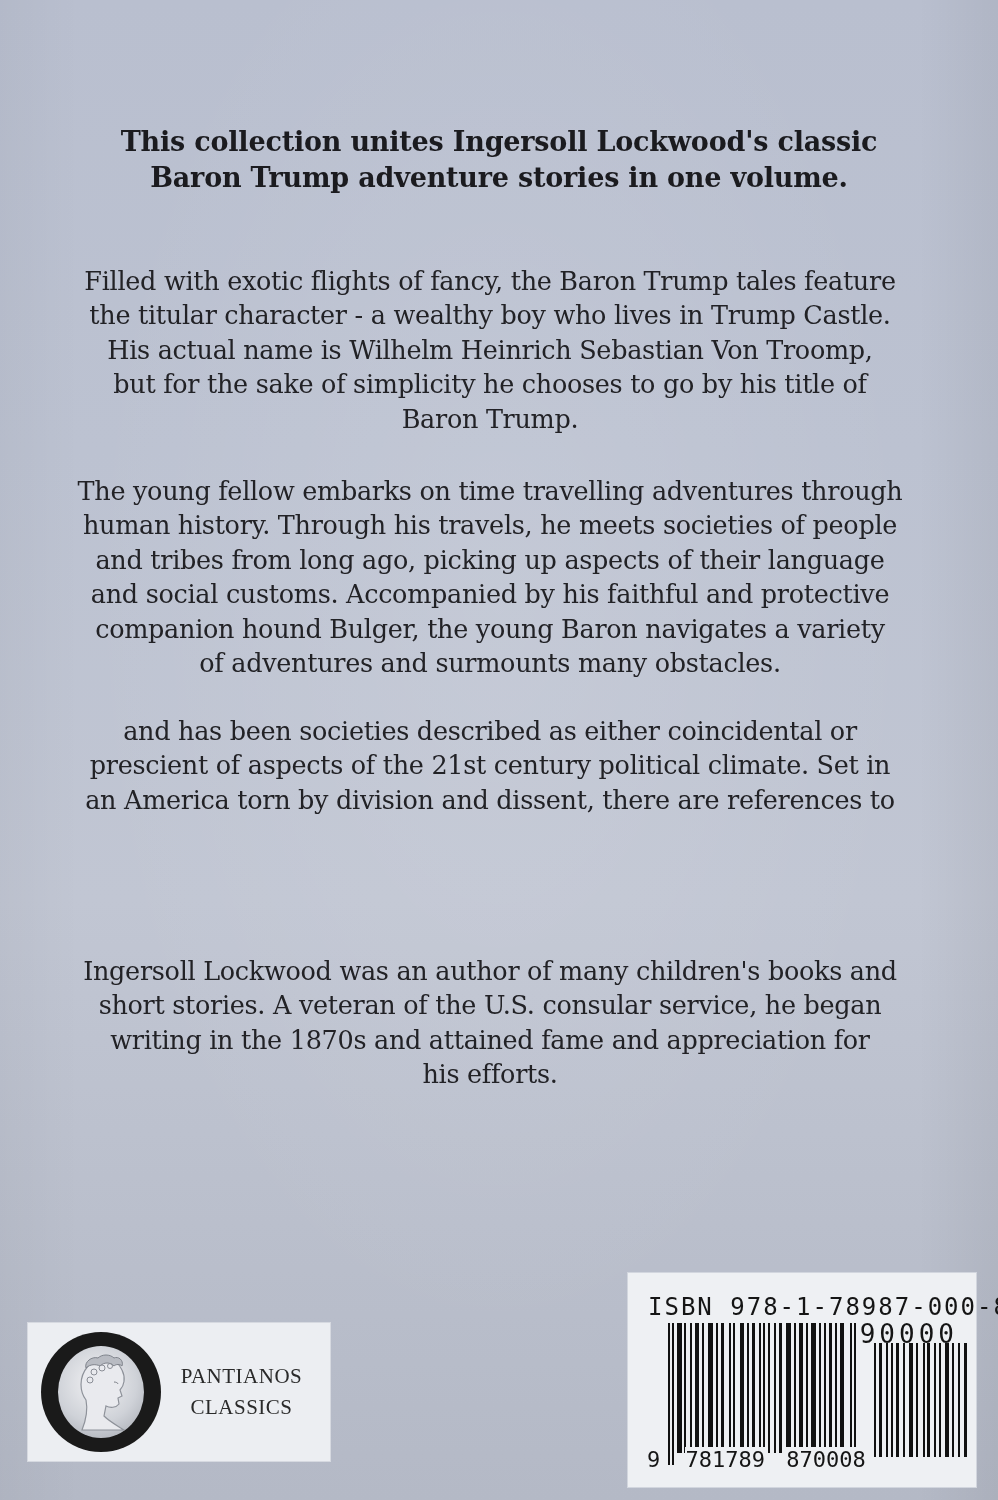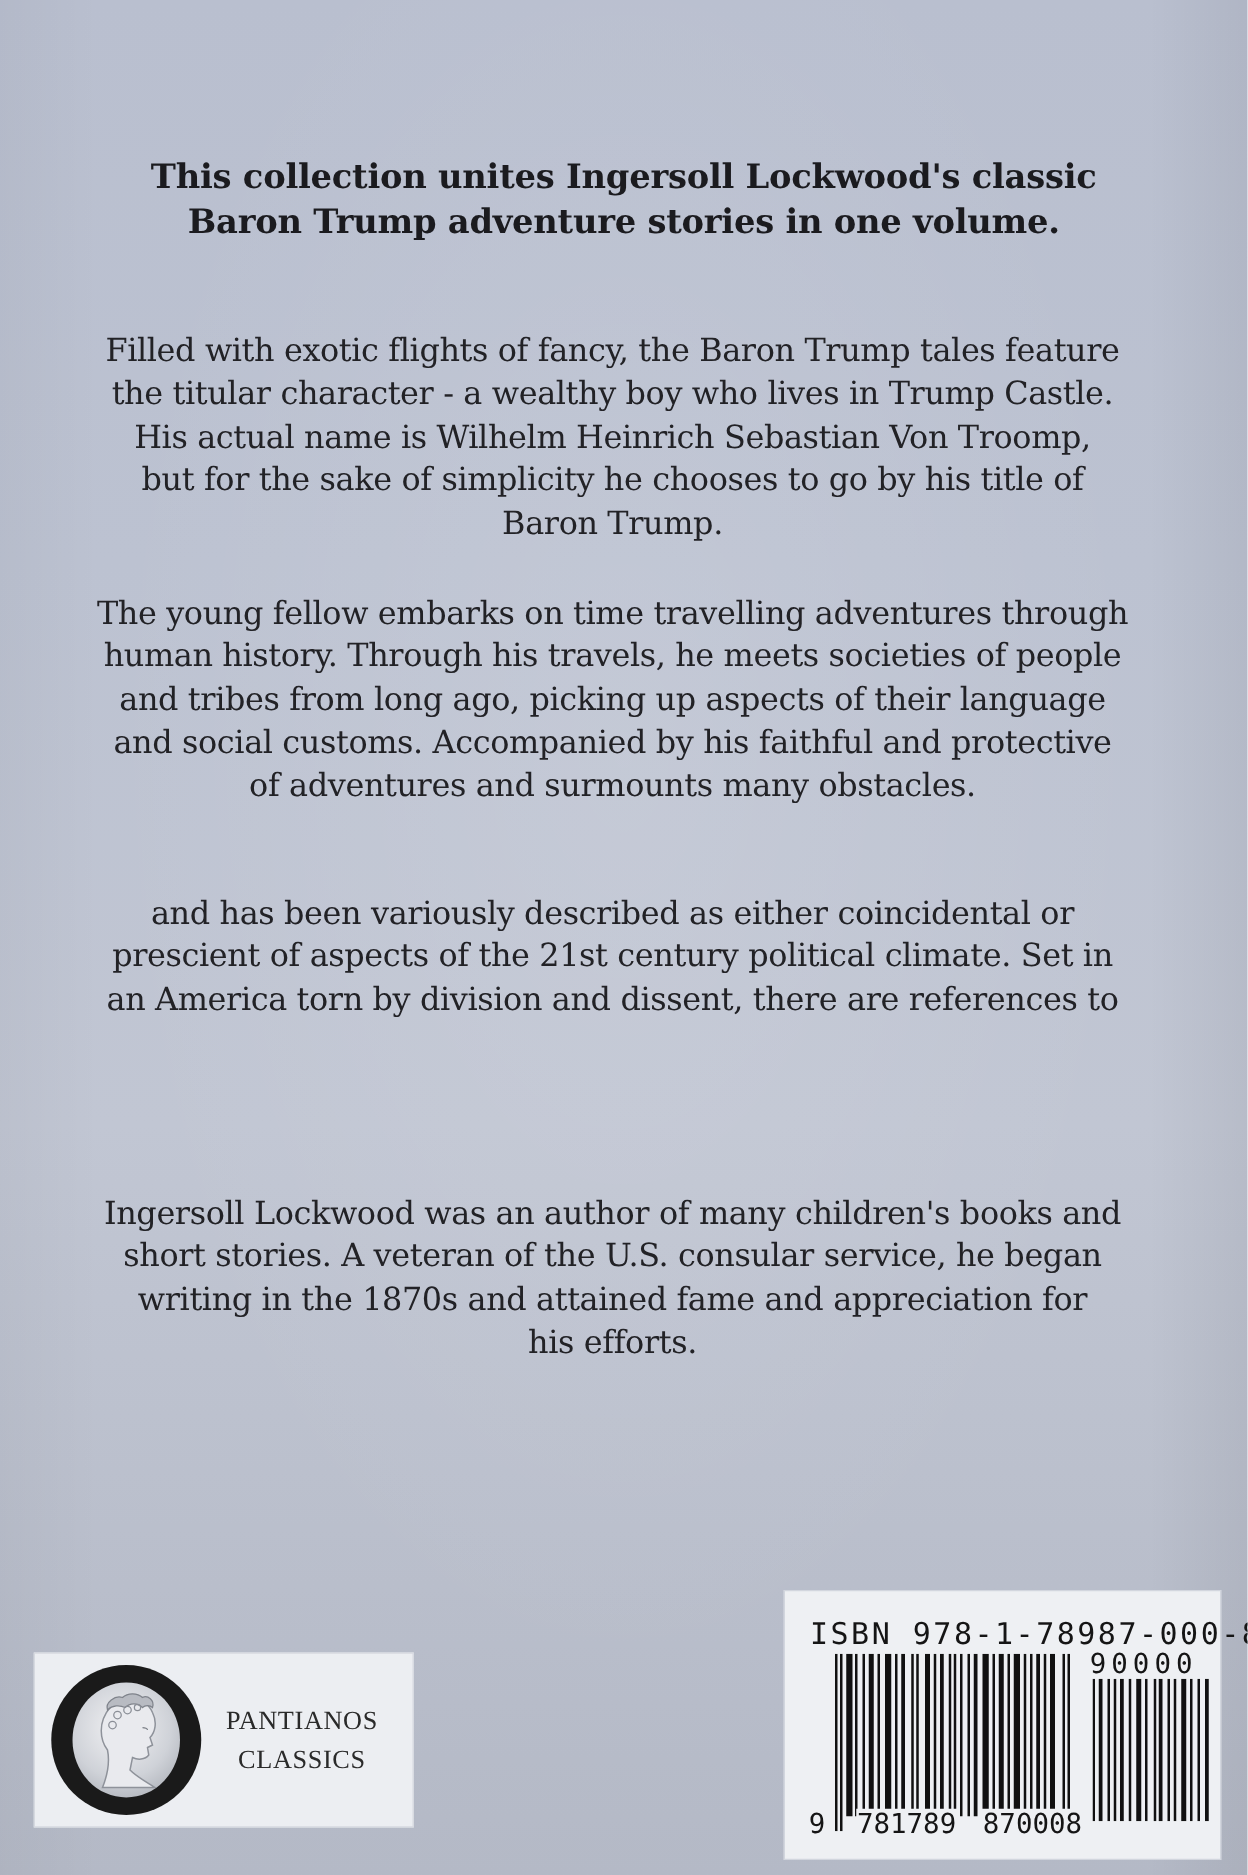--- a/index.html
+++ b/index.html
@@ -112,21 +112,21 @@
       font-size: 24px;
       letter-spacing: 2px;
       color: #151515;
       white-space: nowrap;
     }
     .addon-text {
       position: absolute;
       right: 18px;
       top: 46px;
       font-family: "DejaVu Sans Mono", "Liberation Mono", monospace;
-      font-size: 22px;
+      font-size: 26px;
       letter-spacing: 4px;
       color: #151515;
     }
     .main-bars {
       position: absolute;
       left: 40px;
       top: 50px;
       width: 190px;
       height: 142px;
     }
@@ -165,25 +165,26 @@
     <span class="line">His actual name is Wilhelm Heinrich Sebastian Von Troomp,</span>
     <span class="line">but for the sake of simplicity he chooses to go by his title of</span>
     <span class="line">Baron Trump.</span>
   </div>
 
   <div class="para" id="p2">
     <span class="line">The young fellow embarks on time travelling adventures through</span>
     <span class="line">human history. Through his travels, he meets societies of people</span>
     <span class="line">and tribes from long ago, picking up aspects of their language</span>
     <span class="line">and social customs. Accompanied by his faithful and protective</span>
+    <span class="line">companion hound Bulger, the young Baron navigates a variety</span>
     <span class="line">of adventures and surmounts many obstacles.</span>
   </div>
 
   <div class="para" id="p3">
-    <span class="line">and has been variously described as either coincidental or</span>
+    <span class="line">and has been societies described as either coincidental or</span>
     <span class="line">prescient of aspects of the 21st century political climate. Set in</span>
     <span class="line">an America torn by division and dissent, there are references to</span>
   </div>
 
   <div class="para" id="p4">
     <span class="line">Ingersoll Lockwood was an author of many children's books and</span>
     <span class="line">short stories. A veteran of the U.S. consular service, he began</span>
     <span class="line">writing in the 1870s and attained fame and appreciation for</span>
     <span class="line">his efforts.</span>
   </div>

